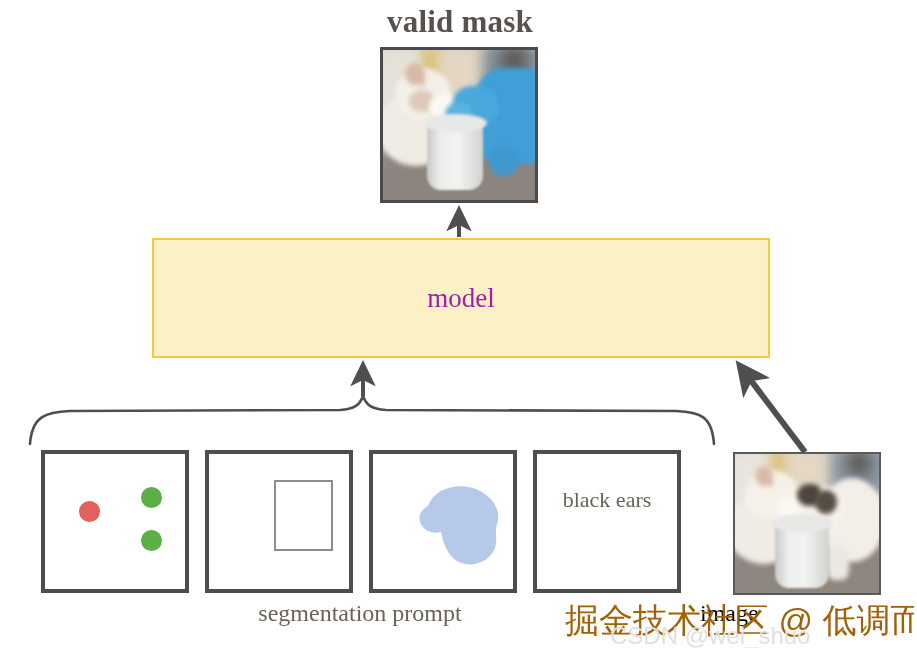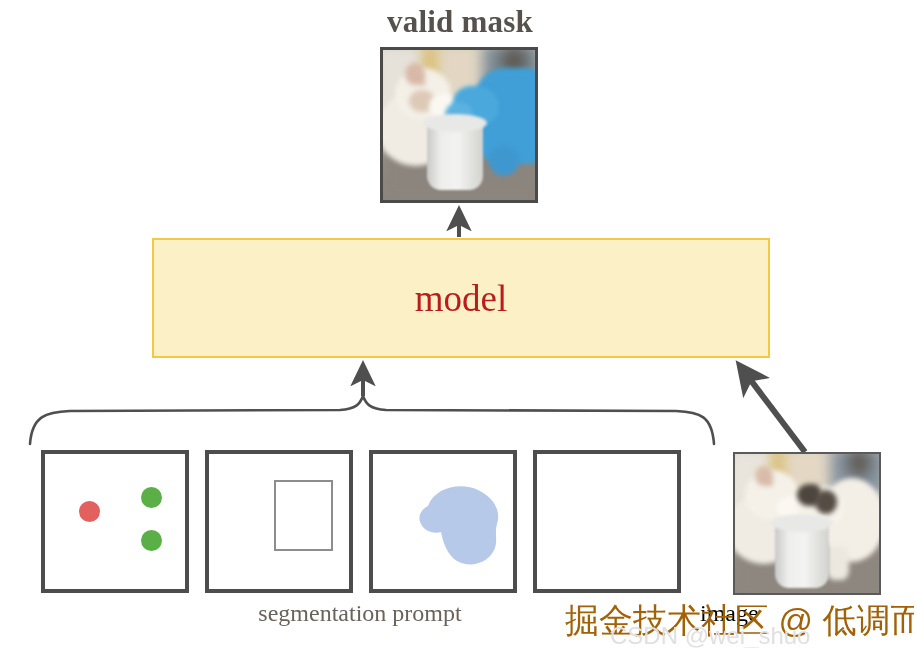--- a/index.html
+++ b/index.html
@@ -132,22 +132,22 @@
     width: 618px;
     height: 120px;
     box-sizing: border-box;
     background: #fcf0c6;
     border: 2px solid #f3c843;
     display: flex;
     align-items: center;
     justify-content: center;
   }
   #model-label {
-    font-size: 37px;
-    color: #b91c1c;
+    font-size: 27px;
+    color: #a21caf;
     font-family: "Liberation Serif", serif;
   }
 
   
   .prompt-box {
     position: absolute;
     top: 450px;
     width: 148px;
     height: 143px;
     box-sizing: border-box;
@@ -296,20 +296,21 @@
     <svg id="mask-blob-svg" width="140" height="135" viewBox="0 0 140 135">
       <path d="M55,52 C62,33 88,28 105,36 C122,44 128,58 124,70
                C121,80 126,88 120,98 C113,110 96,114 84,107
                C74,101 70,88 68,78 C62,80 52,78 48,70
                C44,62 48,56 55,52 Z" fill="#b7c9e8"></path>
     </svg>
   </div>
 
   <div class="prompt-box" id="prompt-text">
     <div class="prompt-text-lines">
+      <div>black ears</div>
     </div>
   </div>
 
   <div class="img-frame" id="input-image">
     <div class="photo">
       <div class="bg-kitchen"></div>
       <div class="bg-blob" style="left:-8px;top:-6px;width:50px;height:108px;background:#e9e5dc;border-radius:4px;"></div>
       <div class="bg-blob" style="left:40px;top:-6px;width:58px;height:84px;background:#e4d8c5;border-radius:6px;"></div>
       <div class="bg-blob" style="left:38px;top:-6px;width:9px;height:56px;background:#d7b44d;border-radius:3px;"></div>
       <div class="bg-blob" style="left:96px;top:-7px;width:56px;height:48px;background:#8794a0;border-radius:5px;"></div>

